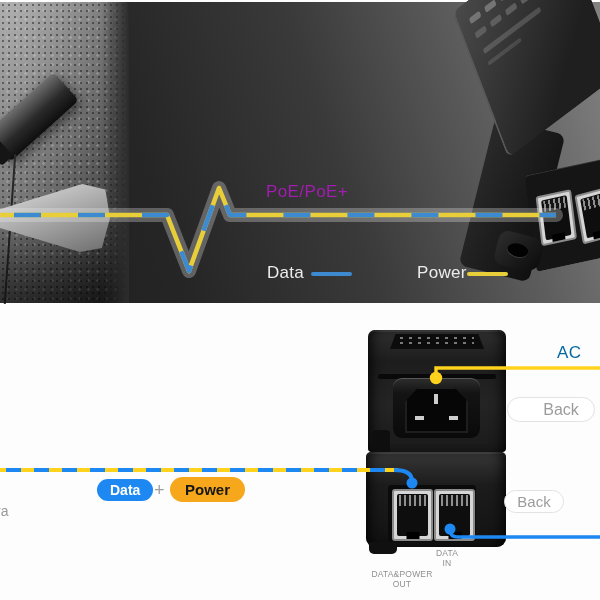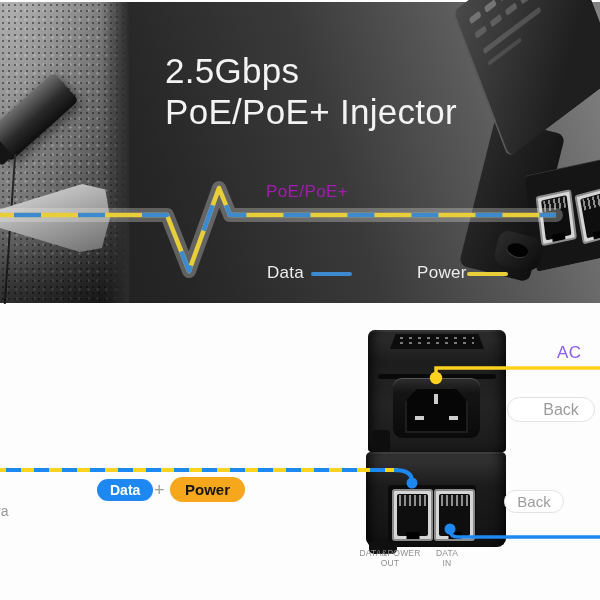--- a/index.html
+++ b/index.html
@@ -71,21 +71,21 @@
   .stroke-blue-dark{stroke:var(--cable-blue,#3E8AD0);stroke-width:4.6;fill:none;stroke-linejoin:round;}
   .stroke-yellow{stroke:var(--power-yellow,#FFD21E);fill:none;}
   .stroke-blue{stroke:var(--data-blue,#1E88F2);fill:none;}
   .fill-yellow{fill:var(--power-yellow,#FFD21E);} .fill-blue{fill:var(--data-blue,#1E88F2);}
   
   .partial-text{position:absolute;left:-4px;top:503px;color:#999;font-size:14px;}
   .pill{position:absolute;border:1.5px solid #e2e2e2;border-radius:13px;background:#fff;
         color:#9c9c9c;text-align:center;}
   #back-pill{left:507px;top:397px;width:66px;height:23px;font-size:16px;line-height:23px;padding-left:20px;}
   #front-pill{left:504px;top:490px;width:58px;height:21px;font-size:15px;line-height:21px;}
-  #ac-label{position:absolute;left:557px;top:343px;color:#8b5cf6;font-size:17px;letter-spacing:.5px;}
+  #ac-label{position:absolute;left:557px;top:343px;color:#0369a1;font-size:17px;letter-spacing:.5px;}
   .badge{position:absolute;font-weight:bold;text-align:center;}
   #badge-data{left:97px;top:479px;height:22px;line-height:22px;padding:0 13px;border-radius:11px;
         background:var(--data-blue,#1E88F2);color:#fff;font-size:14px;}
   #badge-plus{left:154px;top:480px;color:#9e9e9e;font-size:18px;font-weight:400;}
   #badge-power{left:170px;top:477px;height:25px;line-height:25px;padding:0 15px;border-radius:13px;
         background:var(--power-orange,#F7A71B);color:#161616;font-size:15px;}
   
   .dev-back{position:absolute;left:368px;top:330px;width:138px;height:122px;border-radius:7px 7px 4px 4px;
         background:linear-gradient(180deg,#2f2f2f 0%,#1d1d1d 26%,#242424 60%,#1a1a1a 100%);
         box-shadow:inset 10px 0 14px -8px #000,inset -10px 0 14px -8px #000,inset 0 2px 0 rgba(255,255,255,.10);}
@@ -105,21 +105,21 @@
   .pin-l{left:10px;bottom:13px;width:9px;height:4px;}
   .pin-r{right:10px;bottom:13px;width:9px;height:4px;}
   .clip-tab{position:absolute;left:372px;top:430px;width:18px;height:30px;background:#0e0e0e;border-radius:4px;}
   .dev-front{position:absolute;left:366px;top:452px;width:140px;height:95px;border-radius:5px 5px 9px 9px;
         background:linear-gradient(180deg,#373737,#1c1c1c 35%,#161616 75%,#101010);
         box-shadow:inset 10px 0 14px -8px #000,inset -10px 0 14px -8px #000,inset 0 2px 0 rgba(255,255,255,.10);}
   .port-recess{position:absolute;left:22px;top:33px;width:88px;height:57px;background:#0b0b0b;border-radius:4px;}
   .bottom-tab{position:absolute;left:369px;top:542px;width:28px;height:12px;background:#101010;border-radius:0 0 5px 5px;}
   .port-label{position:absolute;top:549px;color:#8f8f8f;font-size:8.5px;line-height:9.5px;
         text-align:center;letter-spacing:.2px;}
-  #port-label-out{left:348px;width:84px;} #port-label-in{left:424px;width:46px;}
+  #port-label-out{left:360px;width:84px;margin-top:21px;} #port-label-in{left:424px;width:46px;}
 </style>
 </head>
 <body>
 
 <div id="stage">
 
   <div id="hero">
     <div class="wall"></div>
     <div class="camera-body"></div>
     <div class="camera-cable"></div>
@@ -157,24 +157,20 @@
       <div class="inj-flange"></div>
     </div>
   </div>
 
   <svg id="hero-svg" width="600" height="303" viewBox="0 0 600 303">
     <path class="stroke-glow" d="M0,215 H167 L189,271 L219,188 L230,215 H556"></path>
     <path class="stroke-yellow-dark" d="M0,215 H167 L189,271 L219,188 L230,215 H556"></path>
     <path class="stroke-blue-dark" d="M0,215 H167 L189,271 L219,188 L230,215 H556" stroke-dasharray="27 37" stroke-dashoffset="-14"></path>
   </svg>
 
-  <div class="hero-title">
-    <div>2.5Gbps</div>
-    <div>PoE/PoE+ Injector</div>
-  </div>
 
   <div class="cable-label">PoE/PoE+</div>
 
   <div class="legend-text" id="legend-data-text">Data</div>
   <div class="legend-swatch" id="legend-data-swatch"></div>
   <div class="legend-text" id="legend-power-text">Power</div>
   <div class="legend-swatch" id="legend-power-swatch"></div>
 
   <div class="partial-text">ra</div>
 

